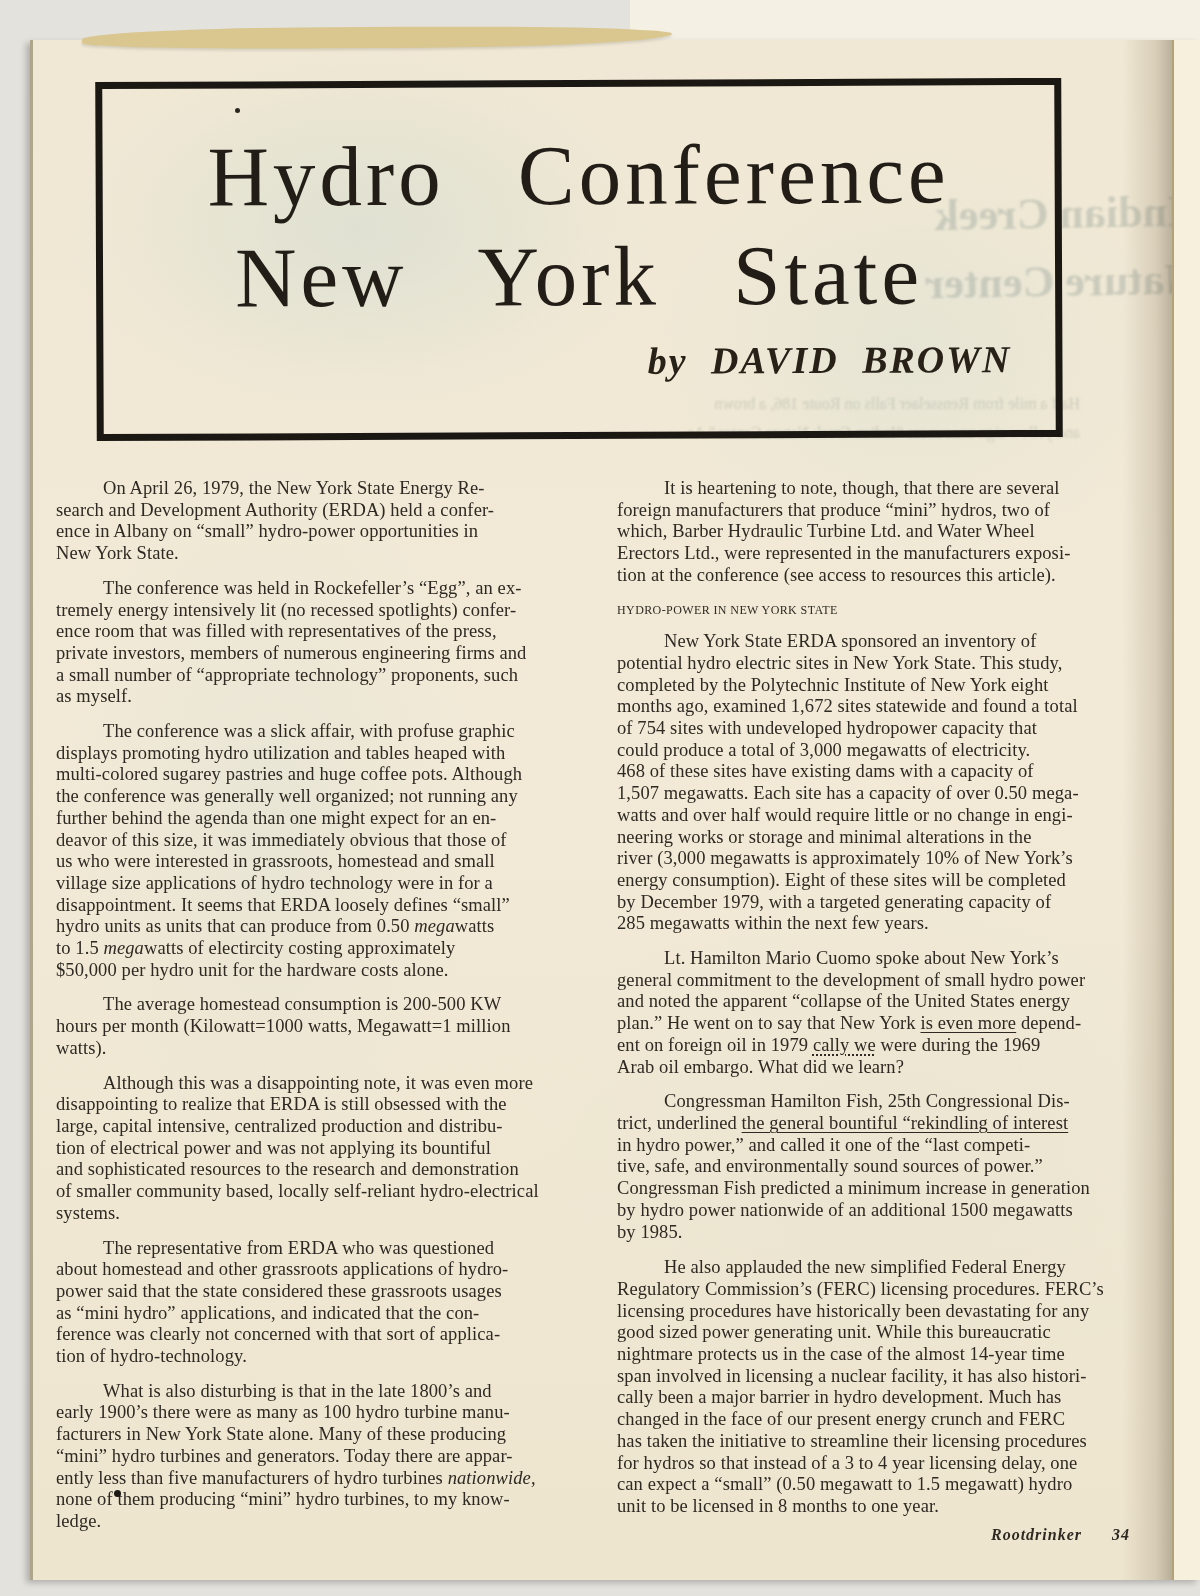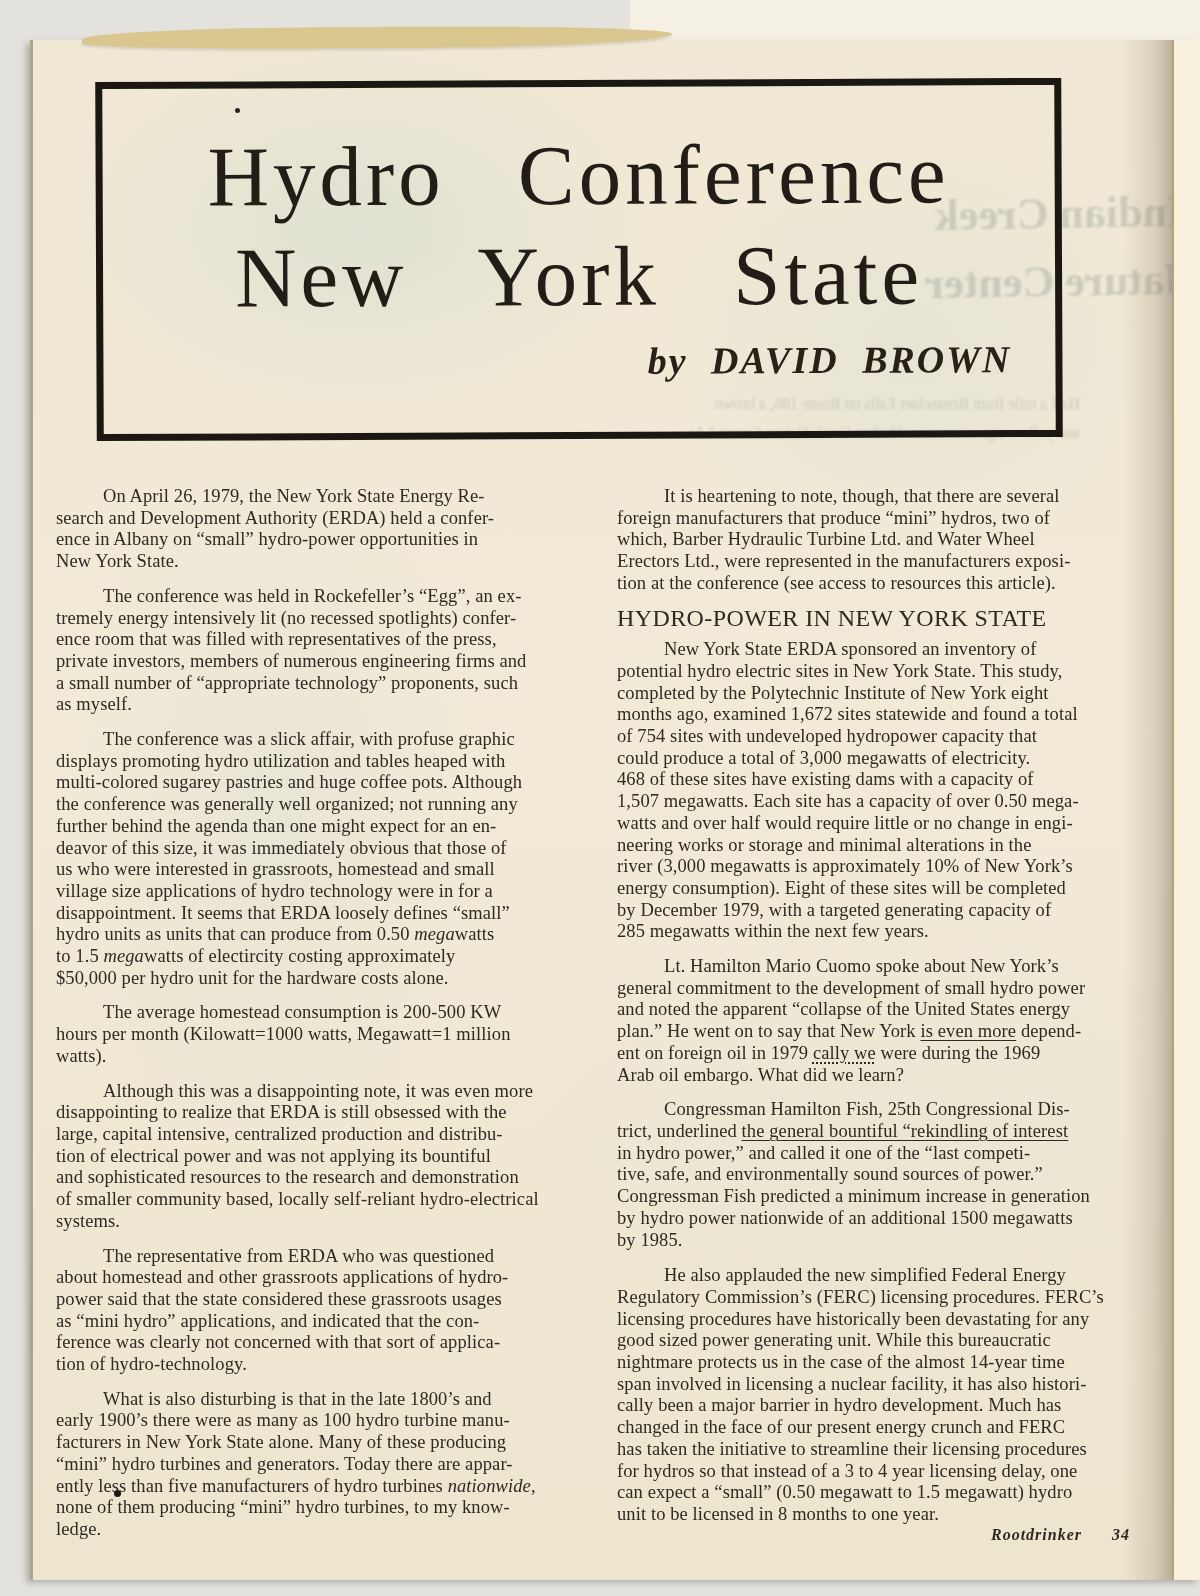--- a/index.html
+++ b/index.html
@@ -71,27 +71,26 @@
   .title-line2{margin-top:16px;}
   .byline{
     position:absolute;right:44px;top:252px;
     font-style:italic;font-weight:bold;font-size:38px;
     letter-spacing:2px;word-spacing:12px;color:#272118;
   }
   .col{
     position:absolute;top:438px;
     font-size:18.5px;line-height:21.7px;color:#2e2922;
     letter-spacing:0.1px;
-    margin-top:8px;
   }
   .col-left{left:26px;width:548px;}
   .col-right{left:587px;width:555px;}
   .para{margin:0 0 13px 0;text-indent:47px;white-space:pre;}
   .section-heading{
-    font-size:24px;font-weight:normal;margin:4px 0 10px 0;
+    font-size:12px;font-weight:normal;margin:4px 0 10px 0;
     letter-spacing:0.4px;white-space:pre;color:#2e2922;
   }
   .s-i{font-style:italic;}
   .s-u{text-decoration:underline;text-underline-offset:3px;text-decoration-thickness:1px;}
   .s-ud{text-decoration:underline dotted;text-underline-offset:4px;text-decoration-thickness:1.5px;}
   .footer{
     position:absolute;left:0;top:1486px;width:1100px;text-align:right;
     font-style:italic;font-weight:bold;font-size:16px;color:#2e2922;letter-spacing:1px;
   }
   .footer-page{margin-left:30px;}

